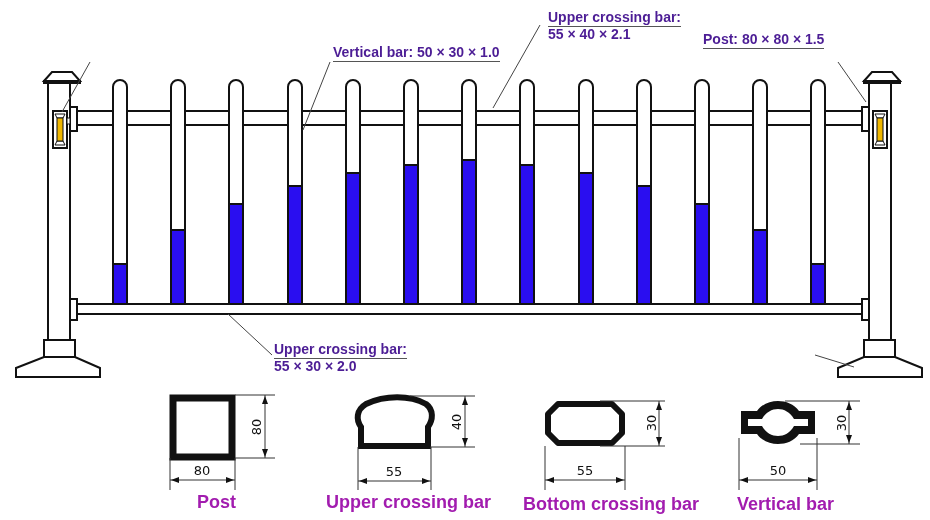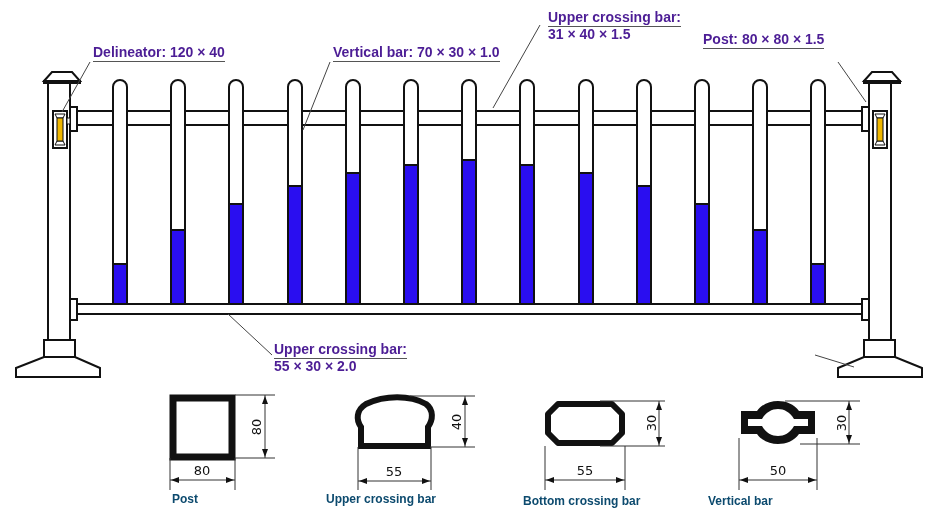--- a/index.html
+++ b/index.html
@@ -2,22 +2,22 @@
 <html><head>
 <meta charset="utf-8">
 <style>
   html, body { margin: 0; padding: 0; background: #ffffff; }
   body { width: 930px; height: 520px; position: relative; overflow: hidden;
          font-family: "Liberation Sans", "DejaVu Sans", sans-serif; }
   #stage { position: absolute; left: 0; top: 0; width: 930px; height: 520px; }
   .label { position: absolute; font-weight: bold; font-size: 14px; color: #4c1d95;
            line-height: 15px; white-space: nowrap; }
   .label .line1 { display: inline-block; border-bottom: 1px solid #555; padding-bottom: 1px; }
-  .caption { position: absolute; font-weight: bold; font-size: 12px; color: #0c4a6e;
-             white-space: nowrap; text-align: left; }
+  .caption { position: absolute; font-weight: bold; font-size: 18px; color: #a21caf;
+             white-space: nowrap; text-align: right; }
   .dimtxt { font-family: "DejaVu Sans", sans-serif; font-size: 13px; fill: #111; }
 </style>
 </head>
 <body>
 
 <div id="stage">
   <svg id="fence-svg" width="930" height="520" viewBox="0 0 930 520" xmlns="http://www.w3.org/2000/svg">
     <g fill="none" stroke="#111" stroke-width="2">
 
       <g>
@@ -192,36 +192,33 @@
       <polygon points="849,402 846,410 852,410" fill="#111"></polygon>
       <polygon points="849,443 846,435 852,435" fill="#111"></polygon>
       <polygon points="740,480 748,477 748,483" fill="#111"></polygon>
       <polygon points="816,480 808,477 808,483" fill="#111"></polygon>
       <text class="dimtxt" x="778" y="475" text-anchor="middle">50</text>
       <text class="dimtxt" x="0" y="0" text-anchor="middle" transform="translate(846,423) rotate(-90)">30</text>
     </g>
   </svg>
 
   
-  <div class="label" style="left:93px; top:45px;">
-    <span class="line1">Delineator: 120 × 40</span>
-  </div>
   <div class="label" style="left:333px; top:45px;">
-    <span class="line1">Vertical bar: 70 × 30 × 1.0</span>
+    <span class="line1">Vertical bar: 50 × 30 × 1.0</span>
   </div>
   <div class="label" style="left:548px; top:10px;">
     <span class="line1">Upper crossing bar:</span><br>
-    <span>31 × 40 × 1.5</span>
+    <span>55 × 40 × 2.1</span>
   </div>
   <div class="label" style="left:703px; top:32px;">
     <span class="line1">Post: 80 × 80 × 1.5</span>
   </div>
   <div class="label" style="left:274px; top:342px;">
     <span class="line1">Upper crossing bar:</span><br>
     <span>55 × 30 × 2.0</span>
   </div>
 
   
   <div class="caption" style="left:172px; top:492px; width:64px;">Post</div>
   <div class="caption" style="left:326px; top:492px; width:150px;">Upper crossing bar</div>
   <div class="caption" style="left:523px; top:494px; width:160px;">Bottom crossing bar</div>
-  <div class="caption" style="left:708px; top:494px; width:110px;">Vertical bar</div>
+  <div class="caption" style="left:724px; top:494px; width:110px;">Vertical bar</div>
 </div>
 
 </body></html>

